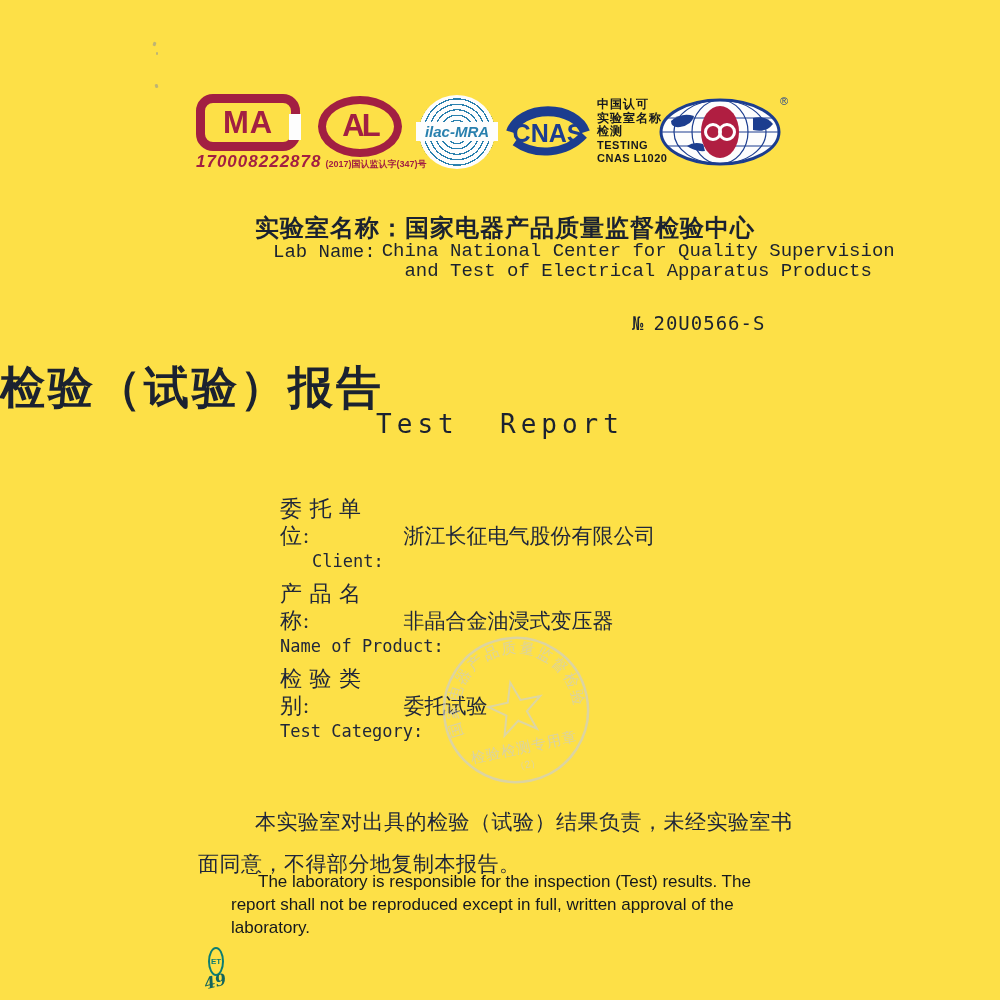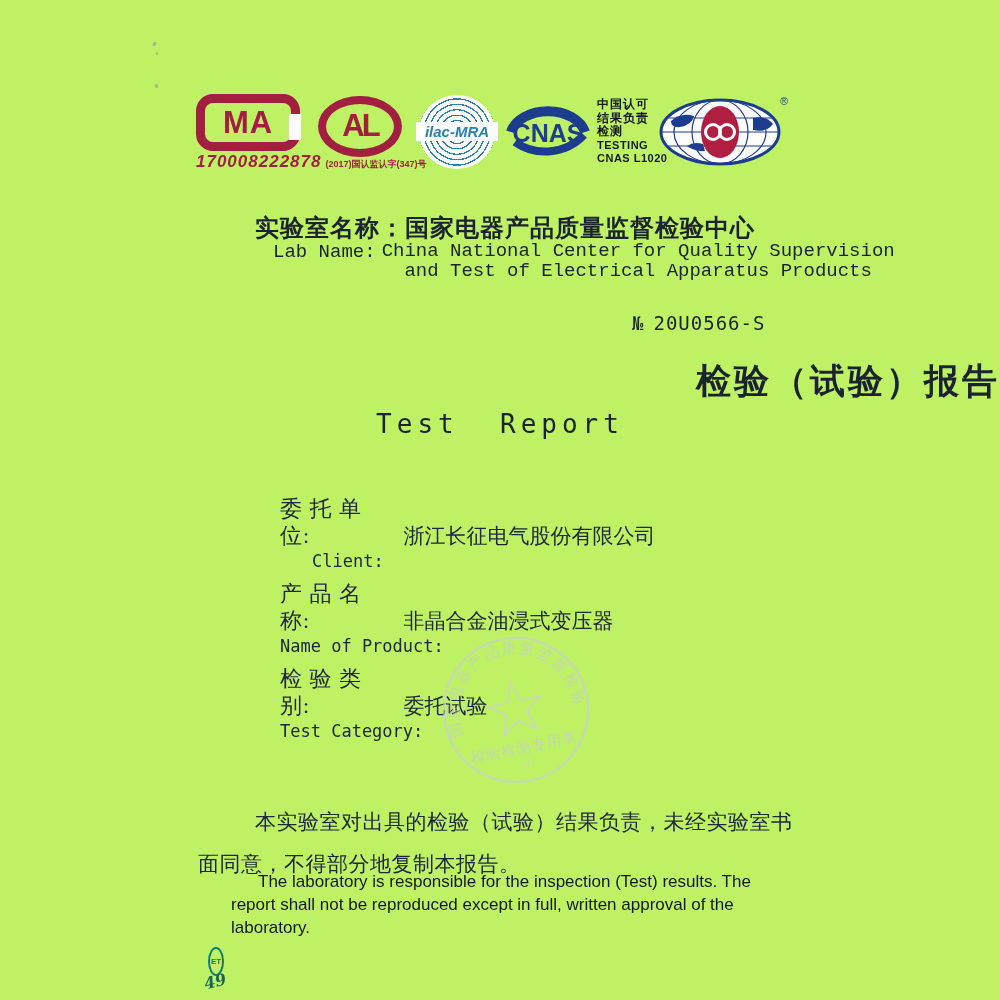--- a/index.html
+++ b/index.html
@@ -1,19 +1,19 @@
 <!DOCTYPE html>
 <html><head>
 <meta charset="utf-8">
 <style>
   * { margin:0; padding:0; box-sizing:border-box; }
   html,body { background:#ffffff; }
   .page {
     position:relative; width:1000px; height:1000px; margin:0 auto;
-    background:#bef264; overflow:hidden; color:#1e2733;
+    background:#fde047; overflow:hidden; color:#1e2733;
     font-family:"Liberation Sans", sans-serif;
   }
 
   
   .logo-row { position:absolute; left:0; top:0; width:1000px; height:200px; }
 
   .cma { position:absolute; left:196px; top:94px; white-space:nowrap; }
   .cma-emblem { position:relative; width:104px; height:57px; border:9px solid #a21f42; border-radius:17px; }
   .cma-gap { position:absolute; right:-10px; top:11px; width:12px; height:26px; background:#fdfdfd; }
   .cma-letters { position:absolute; inset:0; display:flex; align-items:center; justify-content:center;
@@ -44,22 +44,22 @@
   .lab-en { position:absolute; left:273px; top:241px; display:flex; gap:6px;
     font-family:Liberation Mono, monospace; font-size:19px; color:#1b2230; }
   .lab-en-lines { text-align:center; line-height:20px; }
 
   
   .report-no { position:absolute; left:632px; top:312px; font-family:"DejaVu Sans Mono", monospace;
     font-size:19px; color:#1b2230; letter-spacing:1px; }
   .report-no .no-val { margin-left:9px; }
 
   
-  .title-cn { position:absolute; left:0; right:0; top:358px; text-align:right;
-    font-weight:bold; font-size:35px; letter-spacing:3px; color:#1b2230;
+  .title-cn { position:absolute; left:0; right:0; top:358px; text-align:left;
+    font-weight:bold; font-size:45px; letter-spacing:3px; color:#1b2230;
     font-family:"Liberation Sans",sans-serif; }
   .title-en { position:absolute; left:0; right:0; top:409px; text-align:center;
     font-family:"DejaVu Sans Mono", monospace; font-size:26px; letter-spacing:5px;
     color:#1b2230; white-space:pre; }
 
   
   .fields { position:absolute; left:280px; top:495px; }
   .field { margin-bottom:9px; }
   .f-row1 { font-size:22px; line-height:27px; color:#20273a; font-family:"Liberation Serif", serif; }
   .f-label { display:inline-block; width:118px; letter-spacing:1px; }
@@ -125,21 +125,21 @@
     <div class="cnas-wrap">
       <svg width="88" height="58" viewBox="0 0 88 58">
         <path d="M 7,33 A 38,27 0 0 1 81,33" fill="none" stroke="#1c3d8f" stroke-width="10"></path>
         <text x="44" y="43" text-anchor="middle" font-family="Liberation Sans, sans-serif" font-weight="bold" font-size="25" fill="#1c3d8f">CNAS</text>
         <path d="M 11,43 C 32,58 62,55 80,36" fill="none" stroke="#1c3d8f" stroke-width="8"></path>
       </svg>
     </div>
 
     <div class="acc-text">
       <div class="acc-cn">中国认可</div>
-      <div class="acc-cn">结果负责</div>
+      <div class="acc-cn">实验室名称</div>
       <div class="acc-cn">检测</div>
       <div class="acc-en">TESTING</div>
       <div class="acc-en">CNAS L1020</div>
     </div>
 
     <div class="globe-wrap">
       <svg width="132" height="74" viewBox="0 0 132 74">
         <ellipse cx="63" cy="38" rx="59" ry="32" fill="#fdfdfd" stroke="#1c3d8f" stroke-width="3"></ellipse>
         <path d="M 9,24 H 117 M 4,38 H 122 M 9,52 H 117" stroke="#1c3d8f" stroke-width="1.2" fill="none"></path>
         <ellipse cx="63" cy="38" rx="28" ry="32" fill="none" stroke="#1c3d8f" stroke-width="1.2"></ellipse>

